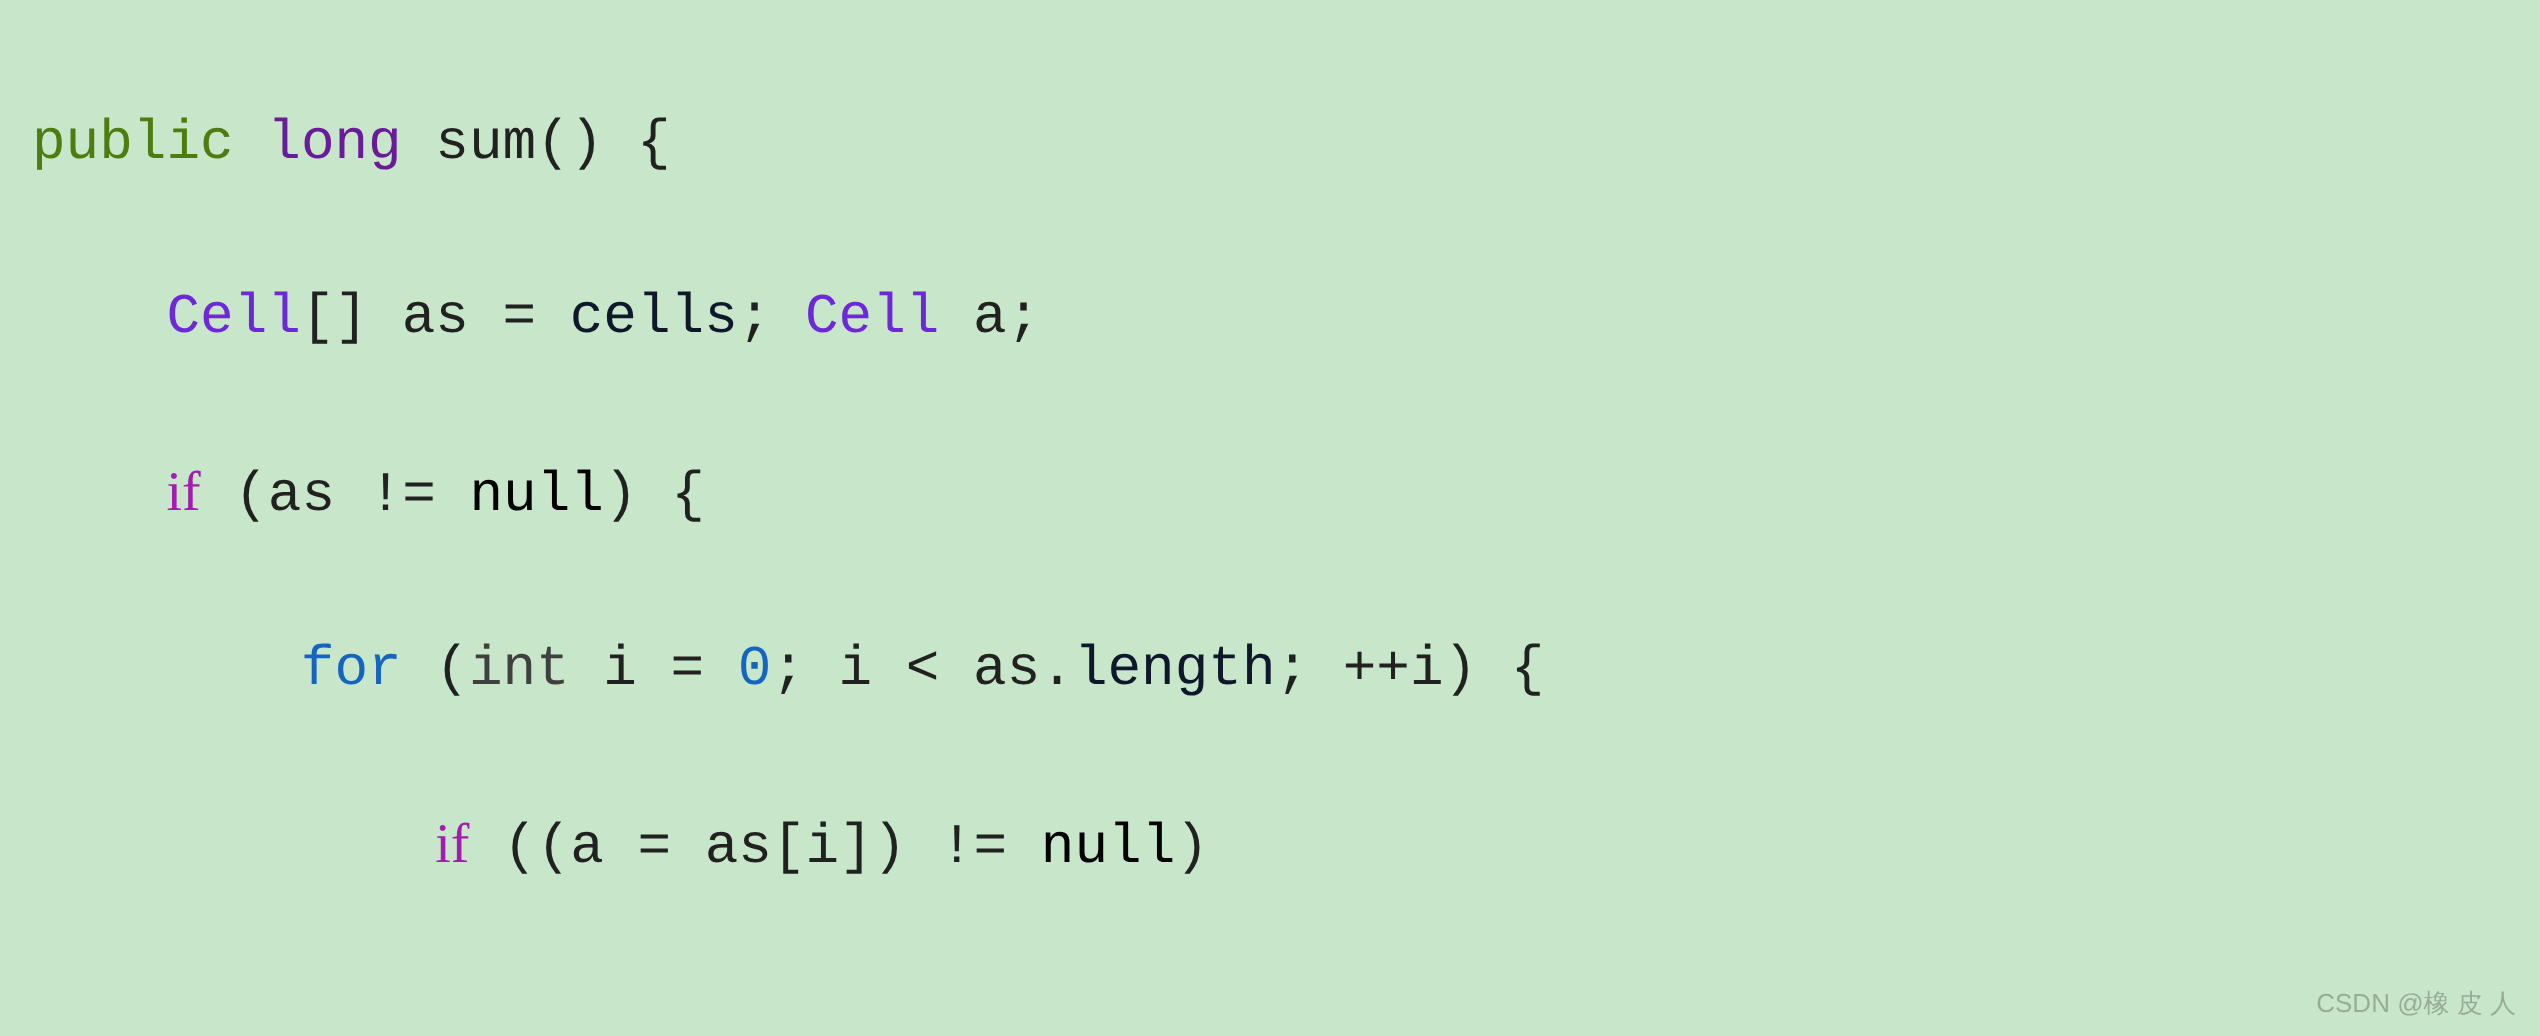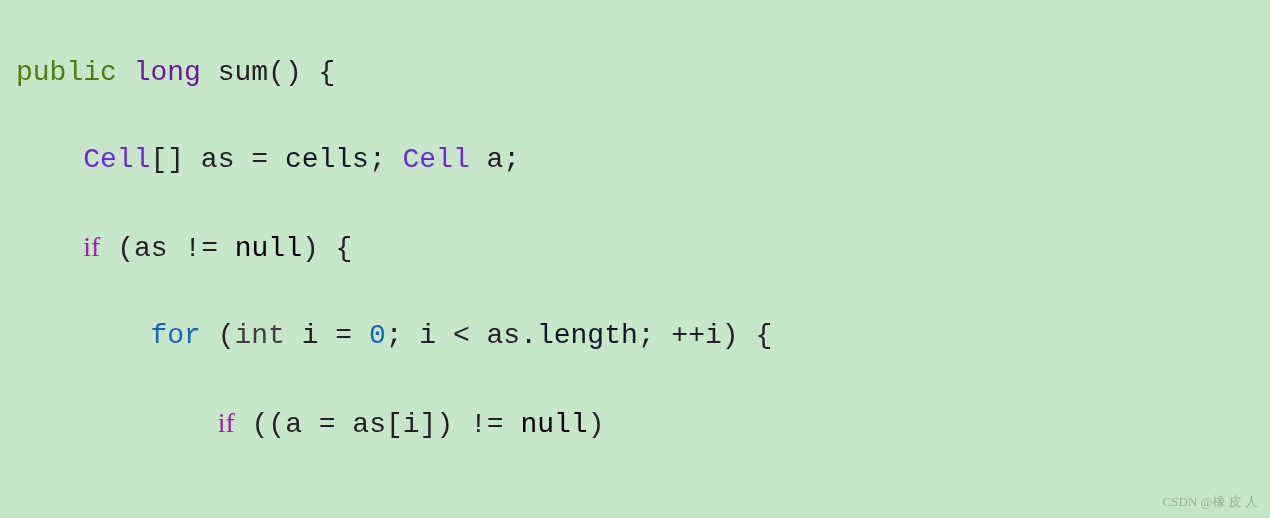--- a/index.html
+++ b/index.html
@@ -31,21 +31,21 @@
     .fn-name { color: #212121; }
     .type { color: #6d28d9; }
     .field { color: #0f172a; }
     .num { color: #1565c0; }
     .watermark {
       position: absolute;
       bottom: 6px;
       right: 12px;
       font-size: 13px;
       color: rgba(0,0,0,0.25);
-      font-family: Liberation Serif, serif;
+      font-family: Liberation Sans, sans-serif;
     }
   </style>
 </head>
 <body>
 
 <div class="code-block">
 <div><span class="kw-public">public</span> <span class="kw-long">long</span> <span class="fn-name">sum</span><span>()</span><span> {</span></div>
 <div><span>    </span><span class="type">Cell</span><span>[]</span><span> as </span><span>= </span><span class="field">cells</span><span>; </span><span class="type">Cell</span><span> a;</span></div>
 <div><span>    </span><span class="kw-if">if</span><span> (as != </span><span class="kw-null">null</span><span>) {</span></div>
 <div><span>        </span><span class="kw-for">for</span><span> (</span><span class="kw-int">int</span><span> i = </span><span class="num">0</span><span>; i &lt; as.</span><span class="field">length</span><span>; ++i) {</span></div>

